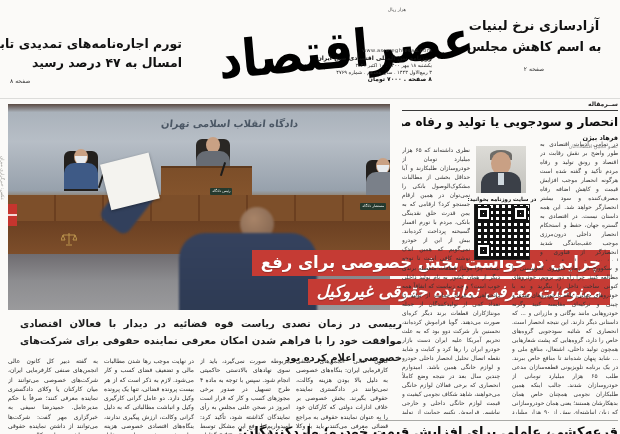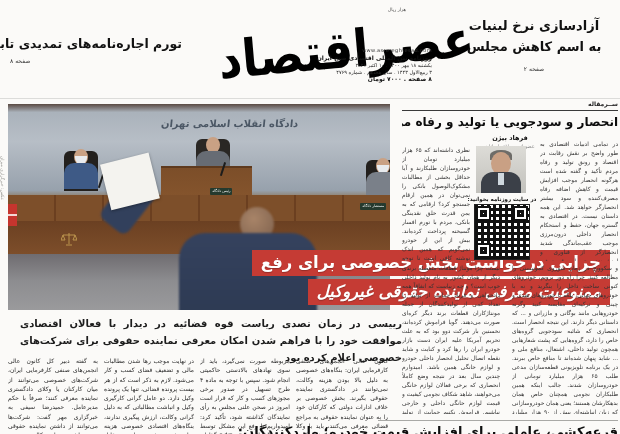--- a/index.html
+++ b/index.html
@@ -70,21 +70,21 @@
         text-align:justify;color:#2a2a2a;overflow:hidden;}
   .c1{left:296px;width:92px;} .c2{left:200px;width:90px;}
   .c3{left:104px;width:90px;} .c4{left:8px;width:90px;}
 
   
   .editorial{left:402px;top:100px;width:216px;height:334px;overflow:hidden;}
   .ed-label{position:absolute;right:0;top:0;font-size:6px;font-weight:bold;color:#222;}
   .ed-rule{position:absolute;left:0;top:10px;width:100%;height:1px;background:#3a3a3a;}
   .ed-title{position:absolute;right:0;top:15px;width:100%;font-size:12px;font-weight:bold;
             white-space:nowrap;text-align:right;color:#0d0d0d;}
-  .ed-author{position:absolute;left:0;top:34px;width:100%;text-align:center;}
+  .ed-author{position:absolute;left:0;top:34px;width:100%;}
   .ed-author .nm{font-size:6.5px;font-weight:bold;}
   .ed-author .rl{font-size:5px;color:#8a8a8a;margin-top:1px;}
   .portrait{position:absolute;left:74px;top:46px;width:50px;height:47px;overflow:hidden;
             background:linear-gradient(180deg,#dddcd7,#c2c1bc);}
   .p-head{position:absolute;left:15px;top:6px;width:20px;height:23px;border-radius:50%;background:#c9a084;}
   .p-hair{position:absolute;left:14px;top:4px;width:22px;height:10px;border-radius:50% 50% 0 0;background:#6e6c68;}
   .p-body{position:absolute;left:5px;top:26px;width:40px;height:21px;border-radius:12px 12px 0 0;background:#3b4048;}
   .p-shirt{position:absolute;left:22px;top:27px;width:6px;height:12px;background:#cfd8de;}
   .qr-cap{position:absolute;left:58px;top:96px;width:84px;text-align:center;font-size:5.5px;font-weight:bold;}
   .qr{position:absolute;left:72px;top:104px;width:54px;height:54px;background:#fff;border:1px solid #222;
@@ -103,20 +103,21 @@
   .bottom-headline{left:375px;top:424px;width:243px;font-size:13px;font-weight:bold;
                    text-align:center;white-space:nowrap;color:#101010;}
 </style>
 </head>
 <body>
 
 <div class="canvas">
 
   <div class="abs mast-left">
     <div class="h">تورم اجاره‌نامه‌های تمدیدی تابستان</div>
+    <div class="h">امسال به ۴۷ درصد رسید</div>
     <div class="pref">صفحه ۸</div>
   </div>
 
   <div class="abs logo-text">عصراقتصاد</div>
   <div class="abs logo-mini">هزار ریال</div>
 
   <div class="abs mast-info">
     <div class="site">www.asre-eghtesad.com</div>
     <div class="b1">روزنامه بین المللی اقتصادی صبح ایران</div>
     <div class="d">یکشنبه ۱۸ مهر ۱۴۰۰ . ۱۰ اکتبر ۲۰۲۱</div>

